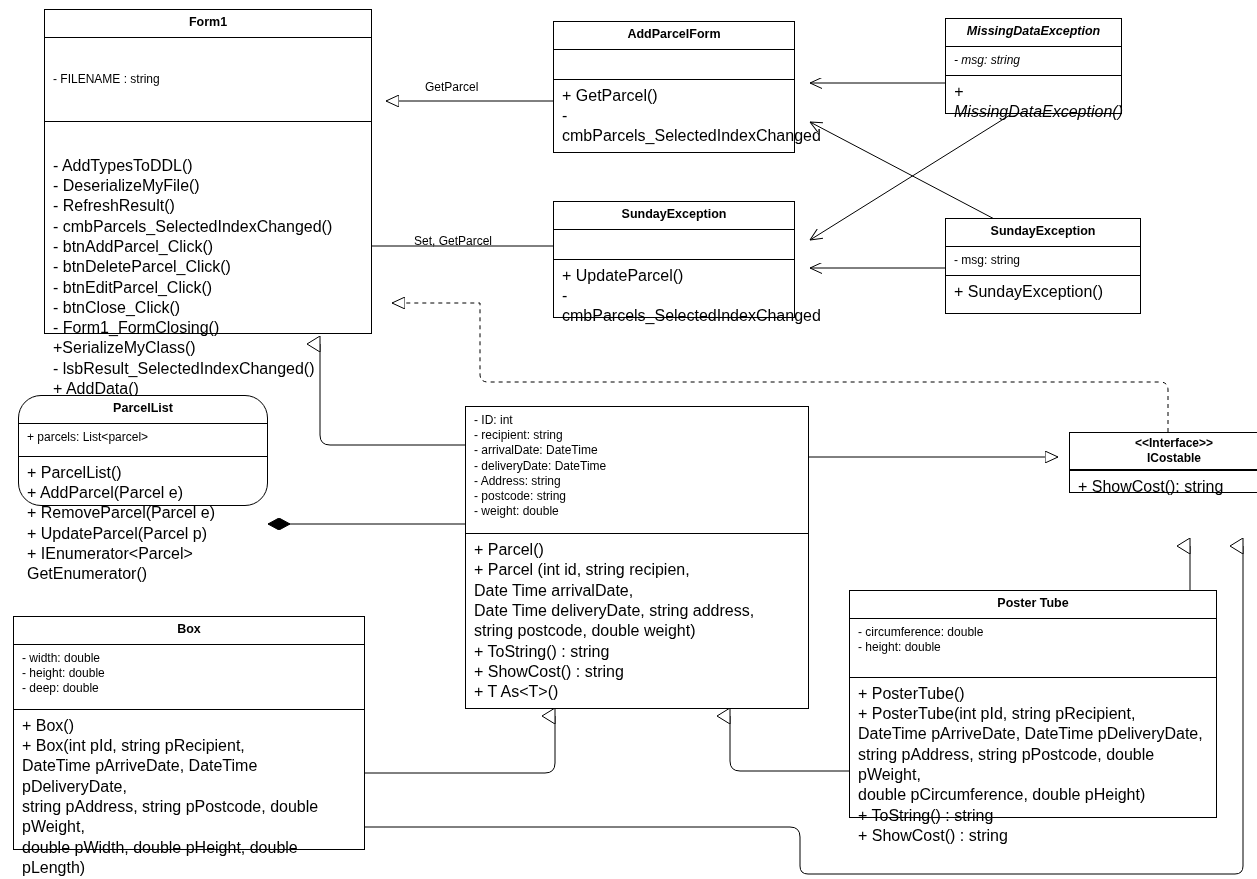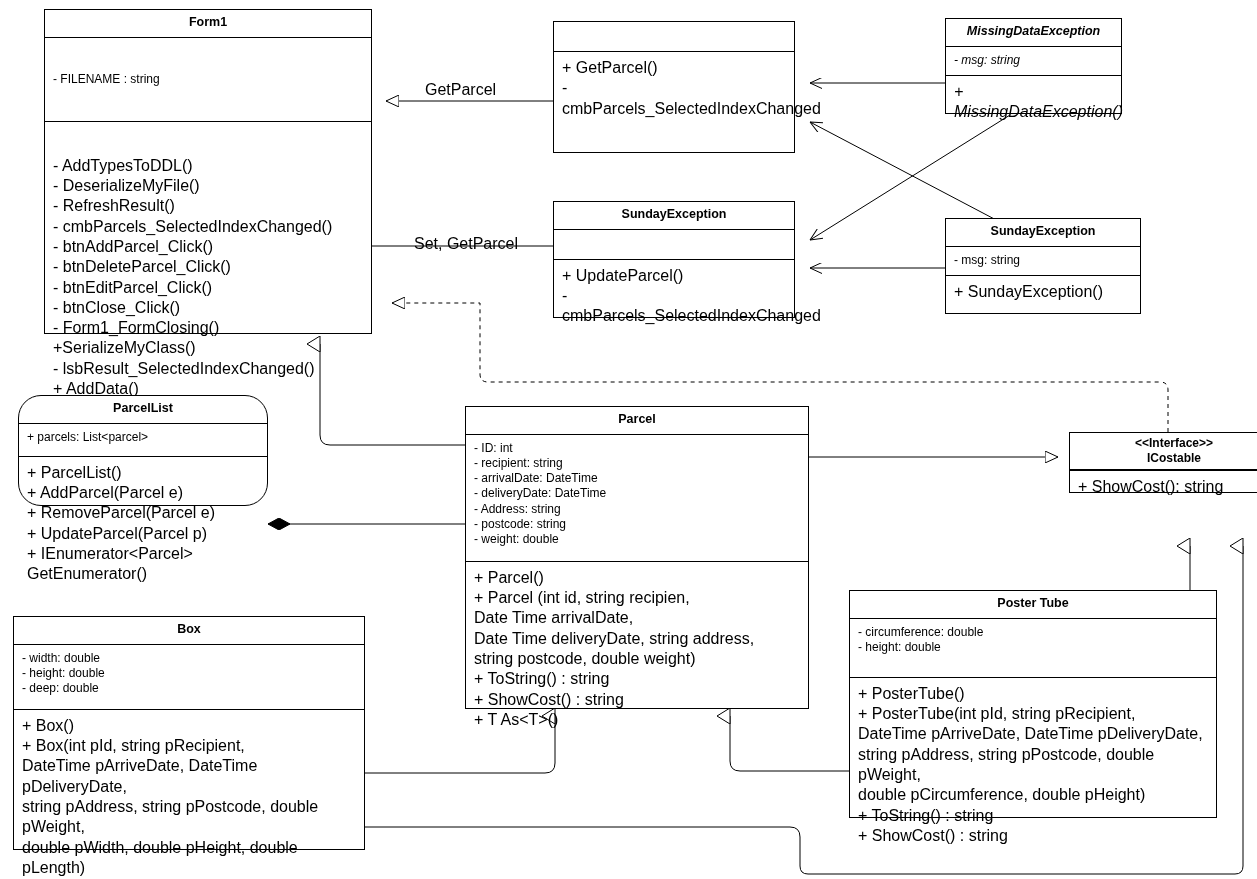--- a/index.html
+++ b/index.html
@@ -54,21 +54,21 @@
   .uml-ops{
     box-sizing:border-box;
     padding:6px 8px 6px 8px;
     font-size:16px;
     line-height:1.27;
     white-space:pre-line;
     flex:1 1 auto;
   }
   .edge-label{
     position:absolute;
-    font-size:16px;
+    font-size:12px;
     line-height:1.2;
     color:#000000;
     background:transparent;
     white-space:nowrap;
     z-index:6;
   }
 </style>
 </head>
 <body>
 
@@ -150,20 +150,21 @@
 - btnDeleteParcel_Click()
 - btnEditParcel_Click()
 - btnClose_Click()
 - Form1_FormClosing()
 +SerializeMyClass()
 - lsbResult_SelectedIndexChanged()
 + AddData()</div>
   </div>
 
   <div class="uml-class" style="left:553px; top:21px; width:242px; height:132px;">
+    <div class="uml-title">AddParcelForm</div>
     <div class="uml-attrs" style="height:30px;"></div>
     <div class="uml-ops">+ GetParcel()
 - cmbParcels_SelectedIndexChanged</div>
   </div>
 
   <div class="uml-class" style="left:553px; top:201px; width:242px; height:117px;">
     <div class="uml-title">SundayException</div>
     <div class="uml-attrs" style="height:30px;"></div>
     <div class="uml-ops">+ UpdateParcel()
 - cmbParcels_SelectedIndexChanged</div>
@@ -185,21 +186,20 @@
     <div class="uml-title">ParcelList</div>
     <div class="uml-attrs" style="height:33px;">+ parcels: List&lt;parcel&gt;</div>
     <div class="uml-ops">+  ParcelList()
 + AddParcel(Parcel e)
 + RemoveParcel(Parcel e)
 + UpdateParcel(Parcel p)
 + IEnumerator&lt;Parcel&gt; GetEnumerator()</div>
   </div>
 
   <div class="uml-class" style="left:465px; top:406px; width:344px; height:303px;">
-    <div class="uml-title">Parcel</div>
     <div class="uml-attrs" style="height:127px;">- ID: int
 - recipient: string
 - arrivalDate: DateTime
 - deliveryDate: DateTime
 - Address: string
 - postcode: string
 - weight: double</div>
     <div class="uml-ops">+ Parcel()
 + Parcel (int id, string recipien,
 Date Time arrivalDate,

